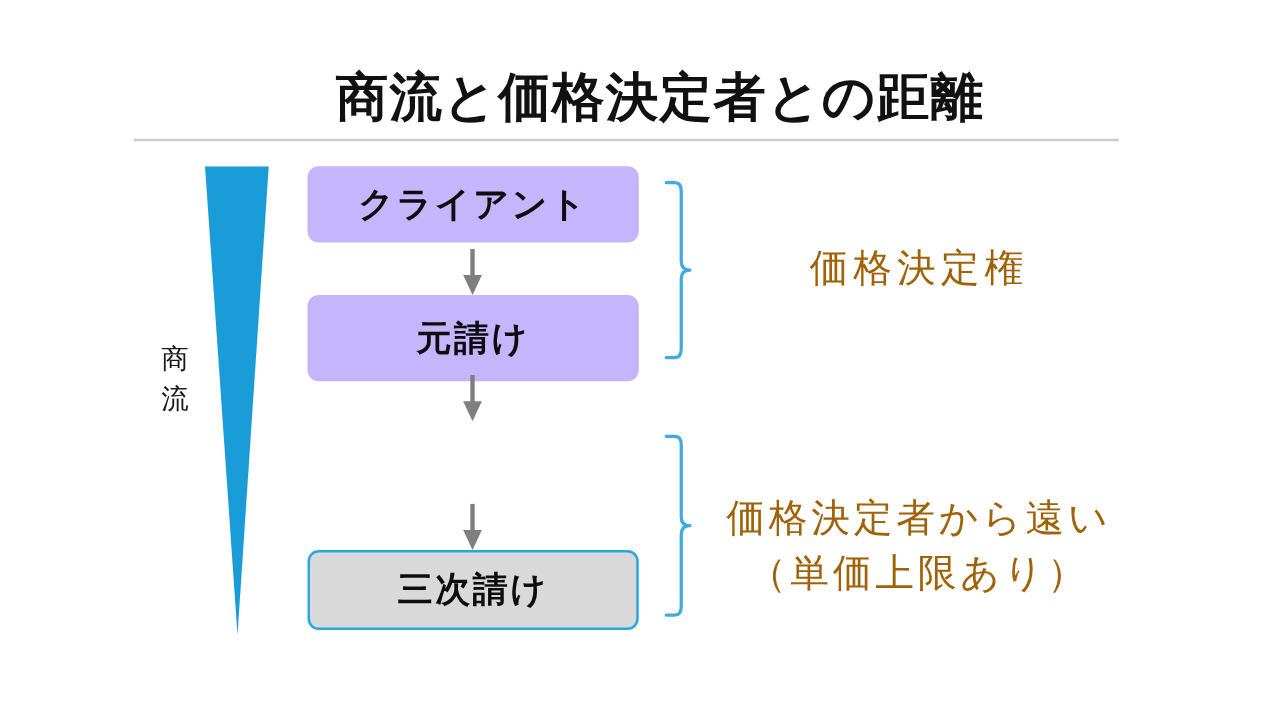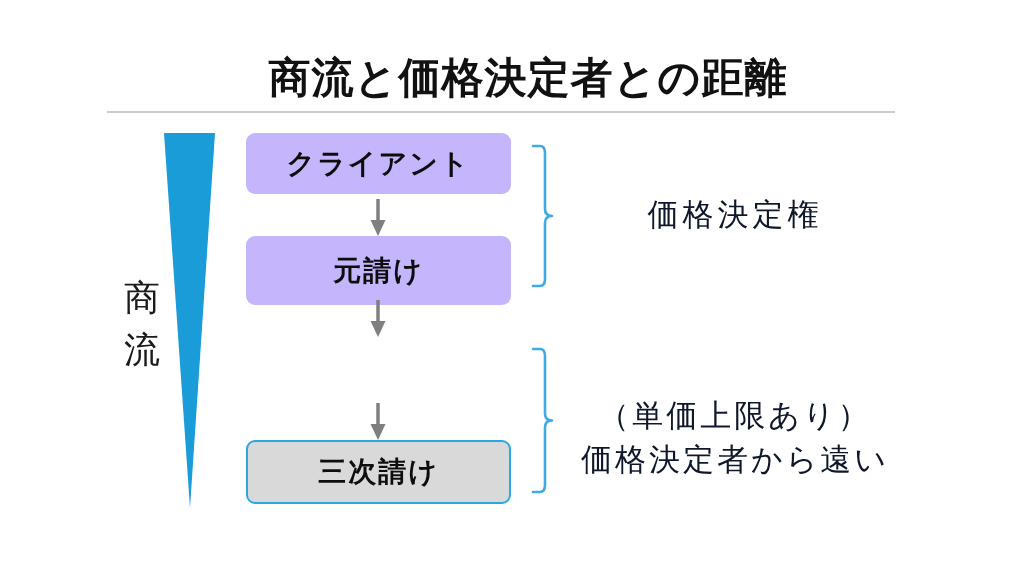--- a/index.html
+++ b/index.html
@@ -30,21 +30,21 @@
     background: #cccccc;
   }
   .flow-triangle {
     position: absolute;
     left: 162px; top: 133px;
   }
   .flow-axis-label {
     position: absolute;
     left: 124px; top: 272px;
     width: 32px;
-    font-size: 36px;
+    font-size: 22px;
     line-height: 1.45;
     color: #1a1a1a;
     word-break: break-all;
     text-align: center;
   }
   .node {
     position: absolute;
     left: 246px;
     width: 265px;
     box-sizing: border-box;
@@ -66,21 +66,21 @@
   .node-4 { top: 440px; height: 64px; }
   .down-arrow { position: absolute; left: 369px; }
   .arrow-1 { top: 199px; }
   .arrow-2 { top: 300px; }
   .arrow-3 { top: 403px; }
   .brace { position: absolute; left: 531px; }
   .brace-1 { top: 143px; }
   .brace-2 { top: 346px; }
   .side-label {
     position: absolute;
-    color: #0f172a;
+    color: #a16207;
     font-size: 31px;
     letter-spacing: 4px;
     text-align: center;
   }
   .side-label-top {
     left: 585px; top: 194px;
     width: 300px;
   }
   .side-label-bottom {
     left: 555px; top: 393px;
@@ -129,17 +129,17 @@
     <path d="M2,3 L9,3 Q14,3 14,10 L14,66 Q14,73 21,73 Q14,73 14,80 L14,136 Q14,143 9,143 L2,143" fill="none" stroke="#3fabe2" stroke-width="2.6" stroke-linejoin="round" stroke-linecap="round"></path>
   </svg>
 
   <div class="side-label side-label-top">価格決定権</div>
 
   <svg class="brace brace-2" width="28" height="149" viewBox="0 0 28 149">
     <path d="M2,3 L9,3 Q14,3 14,10 L14,67.5 Q14,74.5 21,74.5 Q14,74.5 14,81.5 L14,139 Q14,146 9,146 L2,146" fill="none" stroke="#3fabe2" stroke-width="2.6" stroke-linejoin="round" stroke-linecap="round"></path>
   </svg>
 
   <div class="side-label side-label-bottom">
+    <div>価格決定者から遠い</div>
     <div>（単価上限あり）</div>
-    <div>価格決定者から遠い</div>
   </div>
 
 </div>
 
 </body></html>

